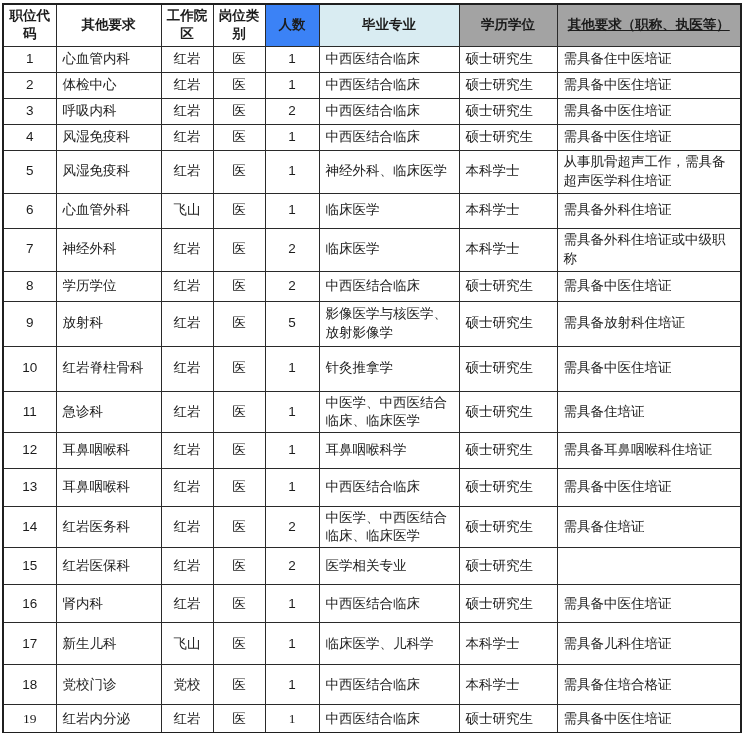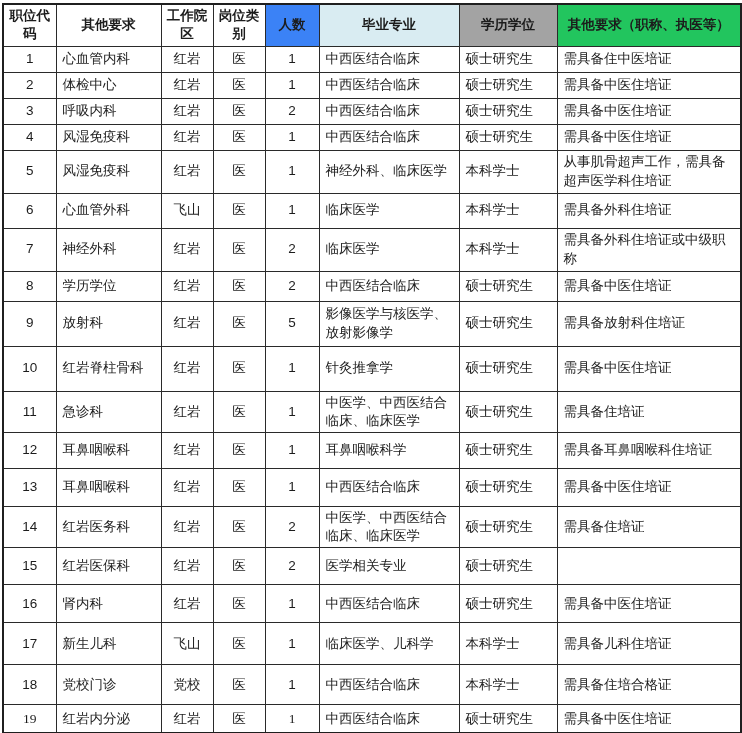--- a/index.html
+++ b/index.html
@@ -60,21 +60,21 @@
       </colgroup>
     <thead>
         <tr style="height: 42px;">
           <th>职位代码</th>
           <th>其他要求</th>
           <th>工作院区</th>
           <th>岗位类别</th>
           <th class="hl" style="background: #3b82f6;">人数</th>
           <th class="hl" style="background: rgb(217, 236, 242); margin-top: 46px;">毕业专业</th>
           <th class="hl" style="background: #a3a3a3;">学历学位</th>
-          <th class="hl" style="background: #22c55e;">其他要求（职称、执医等）</th>
+          <th class="hl" style="background: #a3a3a3; text-decoration: underline;">其他要求（职称、执医等）</th>
         </tr>
       </thead>
     <tbody>
         <tr style="height: 26px;">
           <td class="c-center">1</td>
           <td class="c-left">心血管内科</td>
           <td class="c-center">红岩</td>
           <td class="c-center">医</td>
           <td class="c-center">1</td>
           <td class="c-left">中西医结合临床</td>

